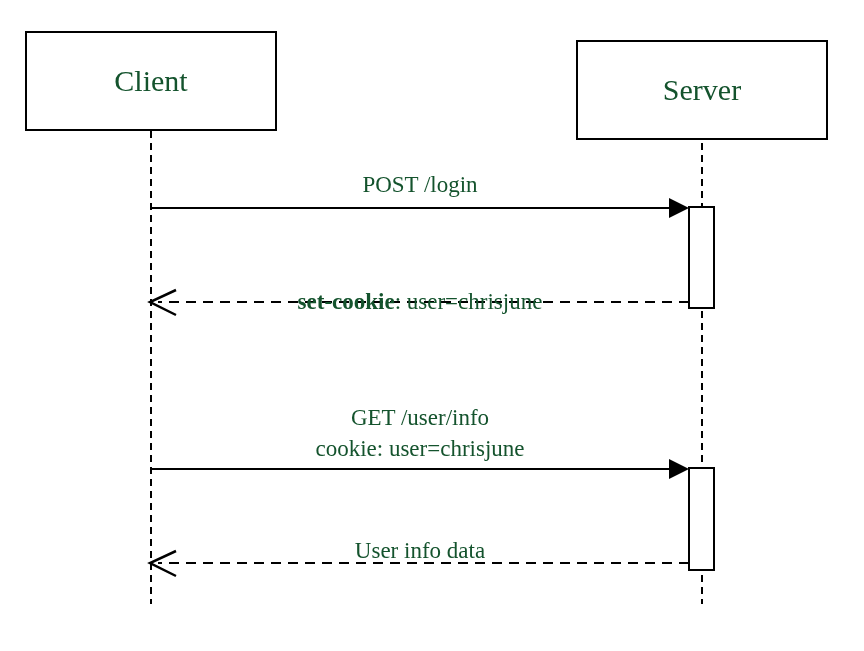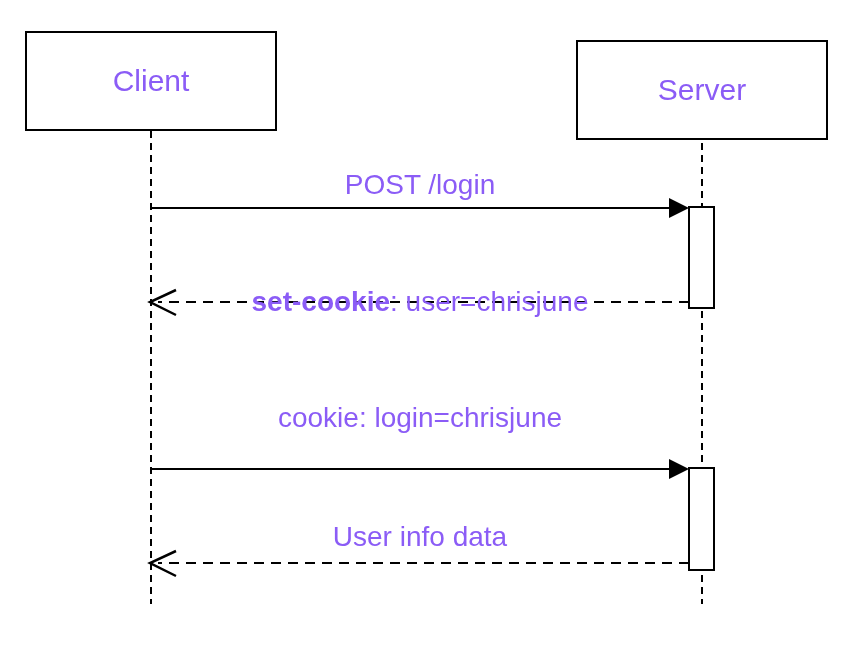--- a/index.html
+++ b/index.html
@@ -5,22 +5,22 @@
   html, body {
     margin: 0;
     padding: 0;
     background: #ffffff;
   }
   .canvas {
     position: relative;
     width: 864px;
     height: 651px;
     background: #ffffff;
-    font-family: Liberation Sans, sans-serif;
-    color: #8b5cf6;
+    font-family: Liberation Serif, serif;
+    color: #14532d;
     overflow: hidden;
   }
   .diagram-svg {
     position: absolute;
     left: 0;
     top: 0;
   }
   .actor-box {
     position: absolute;
     width: 252px;
@@ -34,21 +34,21 @@
     font-size: 30px;
     line-height: 1;
   }
   .actor-box.client { left: 25px; top: 31px; }
   .actor-box.server { left: 576px; top: 40px; }
   .msg-label {
     position: absolute;
     left: 151px;
     width: 538px;
     text-align: center;
-    font-size: 28px;
+    font-size: 23px;
     line-height: 30px;
     white-space: nowrap;
   }
   .msg-label .bold { font-weight: bold; }
   .msg-label.two-line { line-height: 31px; }
 </style>
 </head>
 <body>
 
 <div class="canvas">
@@ -83,20 +83,21 @@
 
   <div class="msg-label" style="top:170px;">
     <span>POST /login</span>
   </div>
 
   <div class="msg-label" style="top:267px;margin-top:20px;">
     <span class="bold">set-cookie</span><span>: user=chrisjune</span>
   </div>
 
   <div class="msg-label two-line" style="top:402px;">
-    <div>cookie: login=chrisjune</div>
+    <div>GET /user/info</div>
+    <div>cookie: user=chrisjune</div>
   </div>
 
-  <div class="msg-label" style="top:522px;">
+  <div class="msg-label" style="top:536px;">
     <span>User info data</span>
   </div>
 
 </div>
 
 </body></html>

